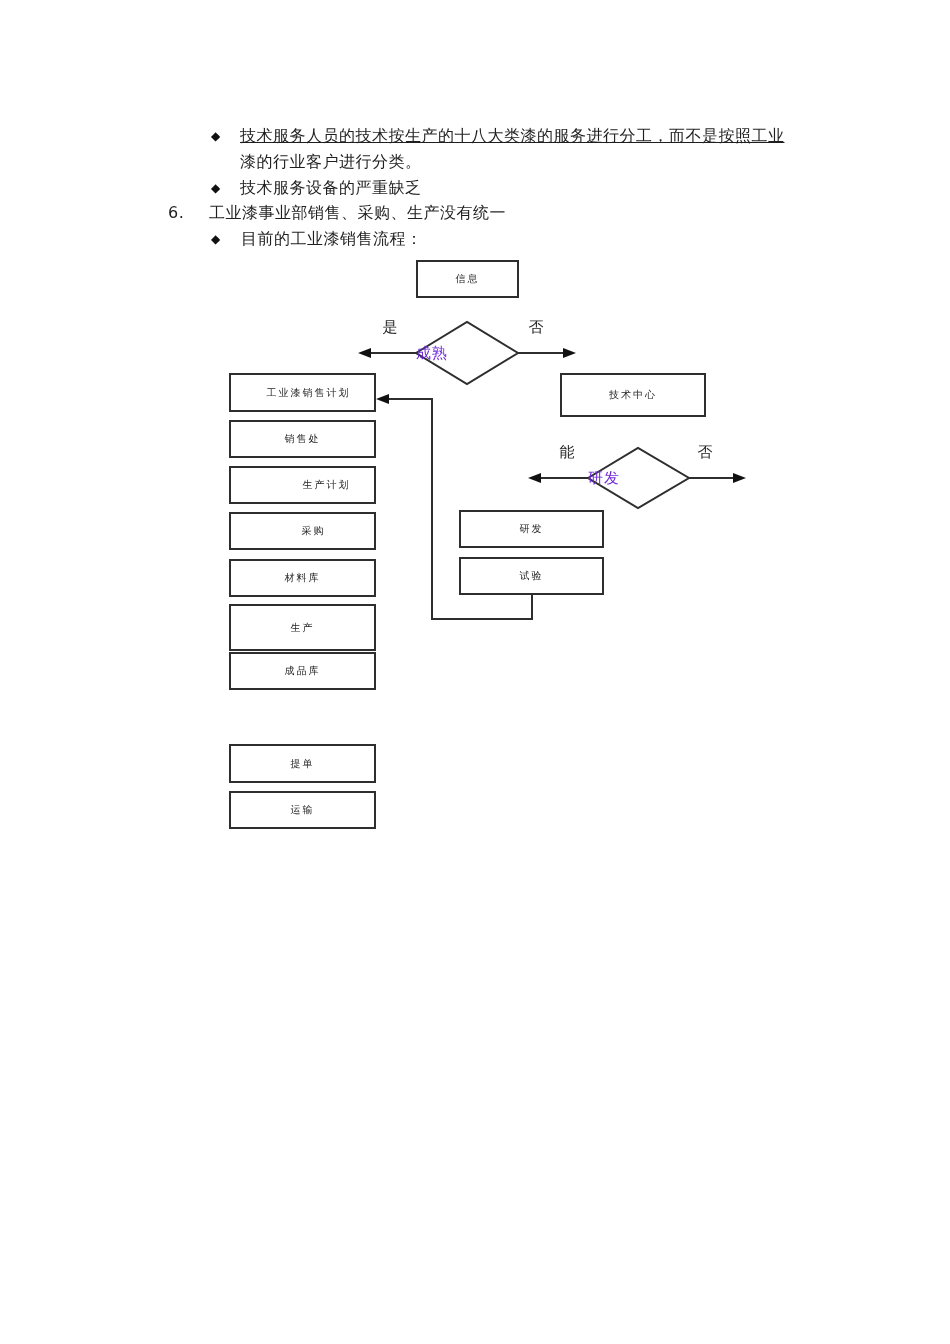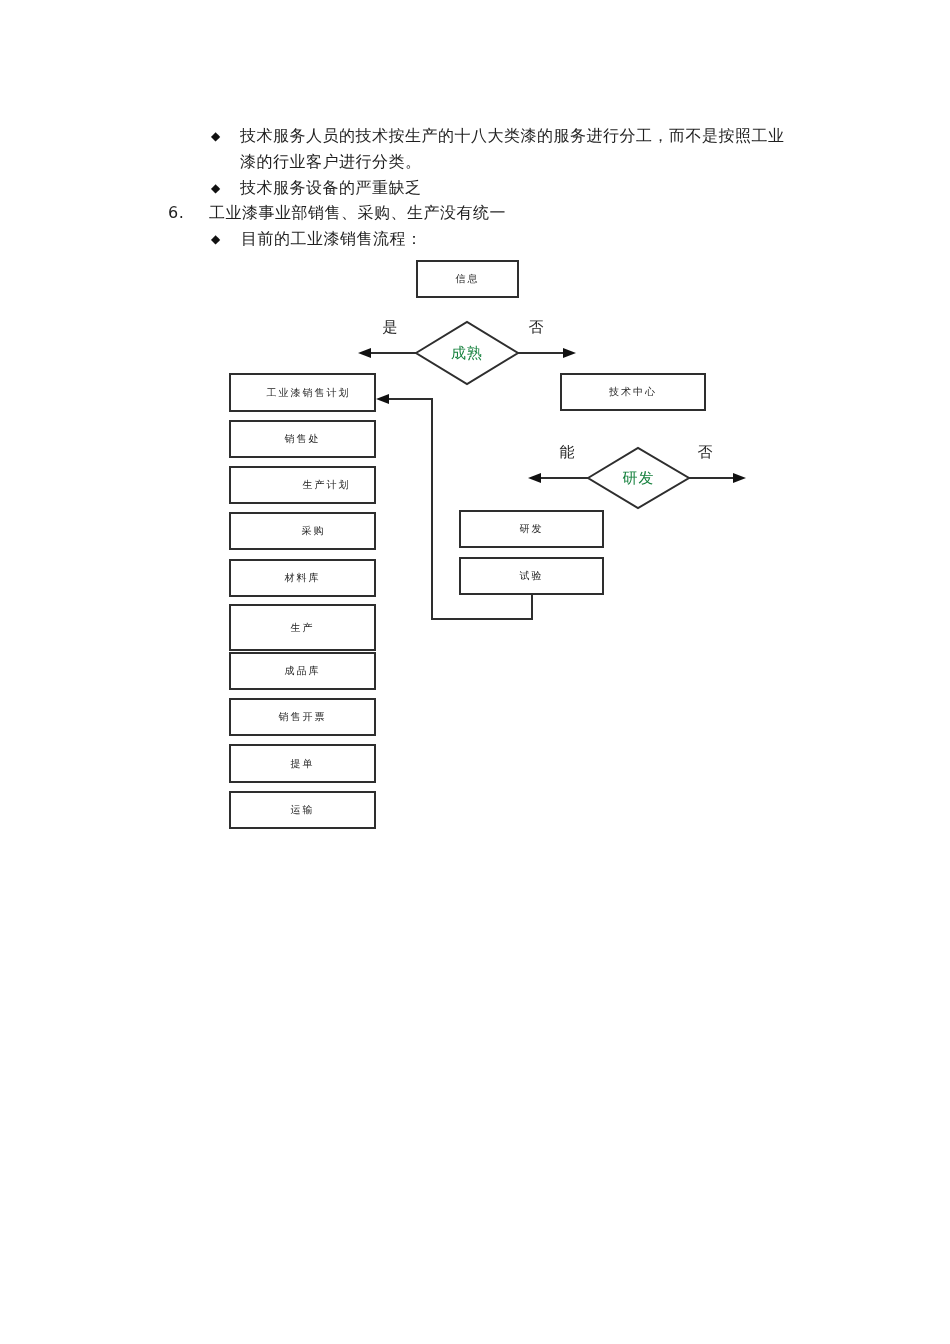--- a/index.html
+++ b/index.html
@@ -9,30 +9,30 @@
     color:#1f1f1f;overflow:hidden;
   }
   .txt{position:absolute;font-size:16px;line-height:19px;letter-spacing:0.5px;white-space:pre;}
   .marker{position:absolute;font-size:12px;line-height:12px;color:#111;}
   .flow-svg{position:absolute;left:0;top:0;}
   .fbox{
     position:absolute;border:2px solid #2e2e2e;background:#ffffff;box-sizing:border-box;
     display:flex;align-items:center;justify-content:center;
     font-size:10px;letter-spacing:2px;color:#1f1f1f;
   }
-  .dtext{position:absolute;font-size:15px;letter-spacing:1px;text-align:center;color:#15803d;}
+  .dtext{position:absolute;font-size:15px;letter-spacing:1px;color:#6d28d9;}
   .dlabel{position:absolute;font-size:15px;width:24px;text-align:center;color:#1f1f1f;}
 </style>
 </head>
 <body>
 
 <div class="page">
 
   <span class="marker" style="left:211px;top:130px;">◆</span>
-  <span class="txt" style="left:240px;top:126px;">技术服务人员的技术按生产的十八大类漆的服务进行分工，而不是按照工业</span>
+  <span class="txt" style="left:240px;top:126px;text-decoration:underline;">技术服务人员的技术按生产的十八大类漆的服务进行分工，而不是按照工业</span>
   <span class="txt" style="left:240px;top:152px;">漆的行业客户进行分类。</span>
 
   <span class="marker" style="left:211px;top:182px;">◆</span>
   <span class="txt" style="left:240px;top:178px;font-family:Liberation Serif, serif;">技术服务设备的严重缺乏</span>
 
   <span class="txt" style="left:168px;top:203px;">6.</span>
   <span class="txt" style="left:209px;top:203px;">工业漆事业部销售、采购、生产没有统一</span>
 
   <span class="marker" style="left:211px;top:233px;">◆</span>
   <span class="txt" style="left:241px;top:229px;">目前的工业漆销售流程：</span>
@@ -62,29 +62,28 @@
   <span class="dlabel" style="left:378px;top:318px;">是</span>
   <span class="dlabel" style="left:524px;top:318px;">否</span>
   <span class="dlabel" style="left:555px;top:443px;">能</span>
   <span class="dlabel" style="left:693px;top:443px;">否</span>
 
   <span class="dtext" style="left:416px;top:344px;width:102px;">成熟</span>
   <span class="dtext" style="left:588px;top:469px;width:101px;">研发</span>
 
   <div class="fbox" style="left:416px;top:260px;width:103px;height:38px;">信息</div>
 
-  <div class="fbox" style="left:560px;top:373px;width:146px;height:38px;">技术中心</div>
+  <div class="fbox" style="left:560px;top:373px;width:146px;height:44px;">技术中心</div>
 
   <div class="fbox" style="left:229px;top:373px;width:147px;height:39px;padding-left:12px;">工业漆销售计划</div>
   <div class="fbox" style="left:229px;top:420px;width:147px;height:38px;">销售处</div>
   <div class="fbox" style="left:229px;top:466px;width:147px;height:38px;padding-left:48px;">生产计划</div>
   <div class="fbox" style="left:229px;top:512px;width:147px;height:38px;padding-left:22px;">采购</div>
   <div class="fbox" style="left:229px;top:559px;width:147px;height:38px;">材料库</div>
   <div class="fbox" style="left:229px;top:604px;width:147px;height:47px;">生产</div>
   <div class="fbox" style="left:229px;top:652px;width:147px;height:38px;">成品库</div>
-  <div class="fbox" style="left:229px;top:698px;width:147px;height:38px;">销售开票</div>
   <div class="fbox" style="left:229px;top:744px;width:147px;height:39px;">提单</div>
   <div class="fbox" style="left:229px;top:791px;width:147px;height:38px;">运输</div>
 
   <div class="fbox" style="left:459px;top:510px;width:145px;height:38px;">研发</div>
   <div class="fbox" style="left:459px;top:557px;width:145px;height:38px;">试验</div>
 
 </div>
 
 </body></html>

